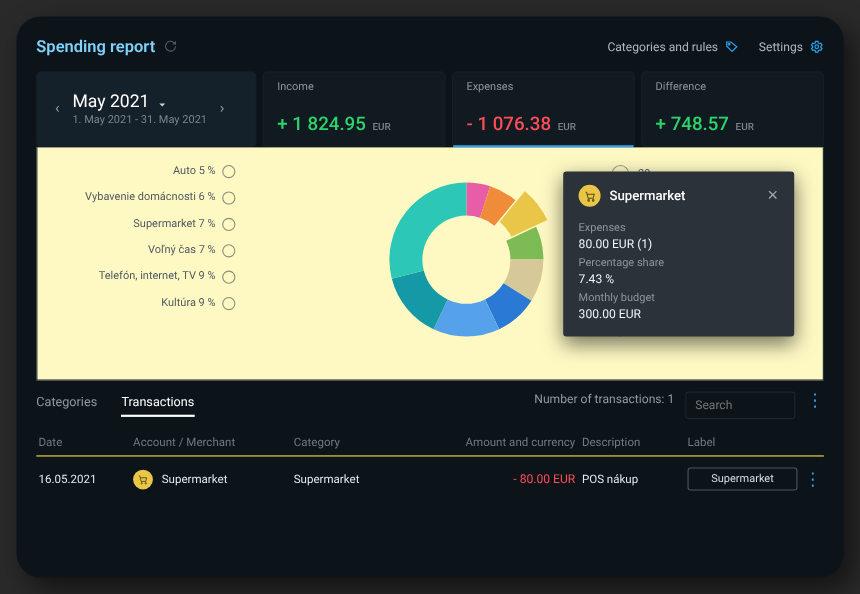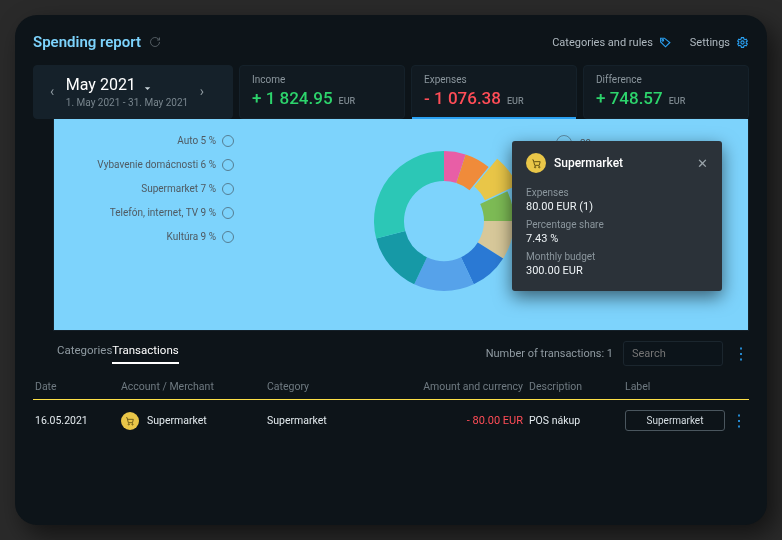--- a/index.html
+++ b/index.html
@@ -11,49 +11,49 @@
   .top-links { display:flex; align-items:center; gap:18px; font-size:11px; color:#aeb8bf; }
   .top-links .link { display:flex; align-items:center; gap:6px; cursor:pointer;text-align:right; }
   .summary { margin-top:10px; display:grid; grid-template-columns: 200px 1fr 1fr 1fr; gap:6px; }
   .card { background:#111a21; border:1px solid #15212a; border-radius:4px; padding:8px 24px 10px 12px; position:relative; }
   .card.period { background:#15212a; display:flex; align-items:center; justify-content:space-between; }
   .period-inner { }
   .period-inner .mth { font-size:16px; color:#fff; font-weight:400; display:flex; align-items:flex-end; gap:6px; }
   .period-inner .rng { font-size:10px; color:#78858d; margin-top:3px; }
   .chev { color:#8e99a0; font-size:14px; line-height:1; cursor:pointer; padding:2px 4px; }
   .card .lbl { font-size:10px; color:#8b969d; }
-  .card .val { font-size:17px; font-weight:500; margin-top:3px; display:flex; align-items:baseline; gap:6px; }
+  .card .val { font-size:17px; font-weight:500; margin-top:18px; display:flex; align-items:baseline; gap:6px; }
   .val .cur { font-size:9px; color:#7a858c; }
   .pos { color:#2dd46c; }
   .neg { color:#ff4d57; }
   .card.active::after { content:""; position:absolute; left:0; right:0; bottom:-1px; height:2px; background:#2aa1f3; }
   .chart-toggle { display:flex; justify-content:center; gap:80px; padding:12px 0 8px 0; background:#101a21; border-left:1px solid #15212a; border-right:1px solid #15212a; }
   .ct { font-size:11px; display:flex; align-items:center; gap:6px; cursor:pointer; color:#9facb3; }
   .ct.active { color:#2aa1f3; }
-  .chart-area { background:#7dd3fc; border:1px solid #15212a; border-top:none; height:212px; position:relative; overflow:hidden;margin-left:20px; }
+  .chart-area { background:#fef9c3; border:1px solid #15212a; border-top:none; height:212px; position:relative; overflow:hidden; }
   .left-legend { position:absolute; left:25px; top:16px; font-size:10px; color:#4f5a62; text-align:right; width:155px; line-height:1; }
   .left-legend div { margin-bottom:12px; display:flex; justify-content:flex-end; align-items:center; gap:6px; }
   .left-legend .ico { width:12px; height:12px; border:1px solid #3a464f; border-radius:50%; opacity:.6; }
   .right-col { position:absolute; right:22px; top:16px; font-size:10px; color:#4f5a62; width:170px; }
   .right-col div { margin-bottom:18px; display:flex; align-items:center; gap:8px; }
   .right-col .ico { width:16px; height:16px; border:1px solid #3a464f; border-radius:50%; opacity:.5; }
   .donut { position:absolute; left:300px; top:12px; }
   .tooltip { position:absolute; right:26px; top:22px; width:210px; background:#2b3239; border-radius:3px; box-shadow:0 6px 18px rgba(0,0,0,.55); padding:12px 14px 14px 14px; z-index:5; font-size:10.5px; color:#c0c9cf; }
   .tooltip .hdr { display:flex; align-items:center; justify-content:space-between; margin-bottom:14px; }
   .tooltip .hdr .tt { display:flex; align-items:center; gap:8px; font-size:12px; color:#fff; font-weight:500; }
   .tooltip .hdr .close { color:#9aa4aa; cursor:pointer; font-size:13px; }
   .tooltip .sec-l { color:#8a959c; font-size:10px; margin-top:6px; }
   .tooltip .sec-v { color:#eef3f6; font-size:11px; margin-top:2px; }
   .cat-ico { width:20px; height:20px; border-radius:50%; background:#e9c648; display:flex; align-items:center; justify-content:center; }
   .cat-ico svg { width:11px; height:11px; }
   .tab-row { margin-top:10px; display:flex; align-items:center; justify-content:space-between; }
-  .tabs { display:flex; font-size:11.5px;margin-left:24px; }
+  .tabs { display:flex; gap:22px; font-size:11.5px; }
   .tabs .tab { color:#8f9aa1; cursor:pointer; padding-bottom:5px; }
   .tabs .tab.active { color:#fff; border-bottom:2px solid #fff; }
-  .tab-right { display:flex; align-items:center; gap:10px; font-size:11px; color:#8f9aa1; }
+  .tab-right { display:flex; gap:10px; font-size:11px; color:#8f9aa1; }
   .search { background:#0c141a; border:1px solid #1b262e; color:#aeb8bf; font-size:11px; padding:5px 8px; border-radius:3px; width:100px; }
   .dots { color:#2aa1f3; font-size:16px; cursor:pointer; line-height:1; }
   .tbl { margin-top:8px; font-size:10.5px; }
   .tbl .hdr, .tbl .row { display:grid; grid-template-columns: 80px 140px 140px 110px 90px 100px 20px; gap:6px; align-items:center; padding:6px 2px; }
   .tbl .hdr { color:#6f7a81; }
   .tbl .row { color:#e3eaee; border-top:1px solid #fde047; padding-top:10px; }
   .amount-neg { color:#ff4d57; text-align:right; font-size:11px; }
   .label-pill { border:1px solid #4a565e; border-radius:3px; padding:4px 8px; font-size:10px; color:#d5dde2; text-align:center; cursor:pointer; }
   .cat-cell { display:flex; align-items:center; gap:8px; }
   .cat-cell .ci { width:18px; height:18px; border-radius:50%; background:#e9c648; display:flex; align-items:center; justify-content:center; }
@@ -132,20 +132,24 @@
       <div>
           <span>Auto 5 %</span>
           <span class="ico"></span>
         </div>
       <div>
           <span>Vybavenie domácnosti 6 %</span>
           <span class="ico"></span>
         </div>
       <div>
           <span>Supermarket 7 %</span>
+          <span class="ico"></span>
+        </div>
+      <div>
+          <span>Voľný čas 7 %</span>
           <span class="ico"></span>
         </div>
       <div>
           <span>Telefón, internet, TV 9 %</span>
           <span class="ico"></span>
         </div>
       <div>
           <span>Kultúra 9 %</span>
           <span class="ico"></span>
         </div>

